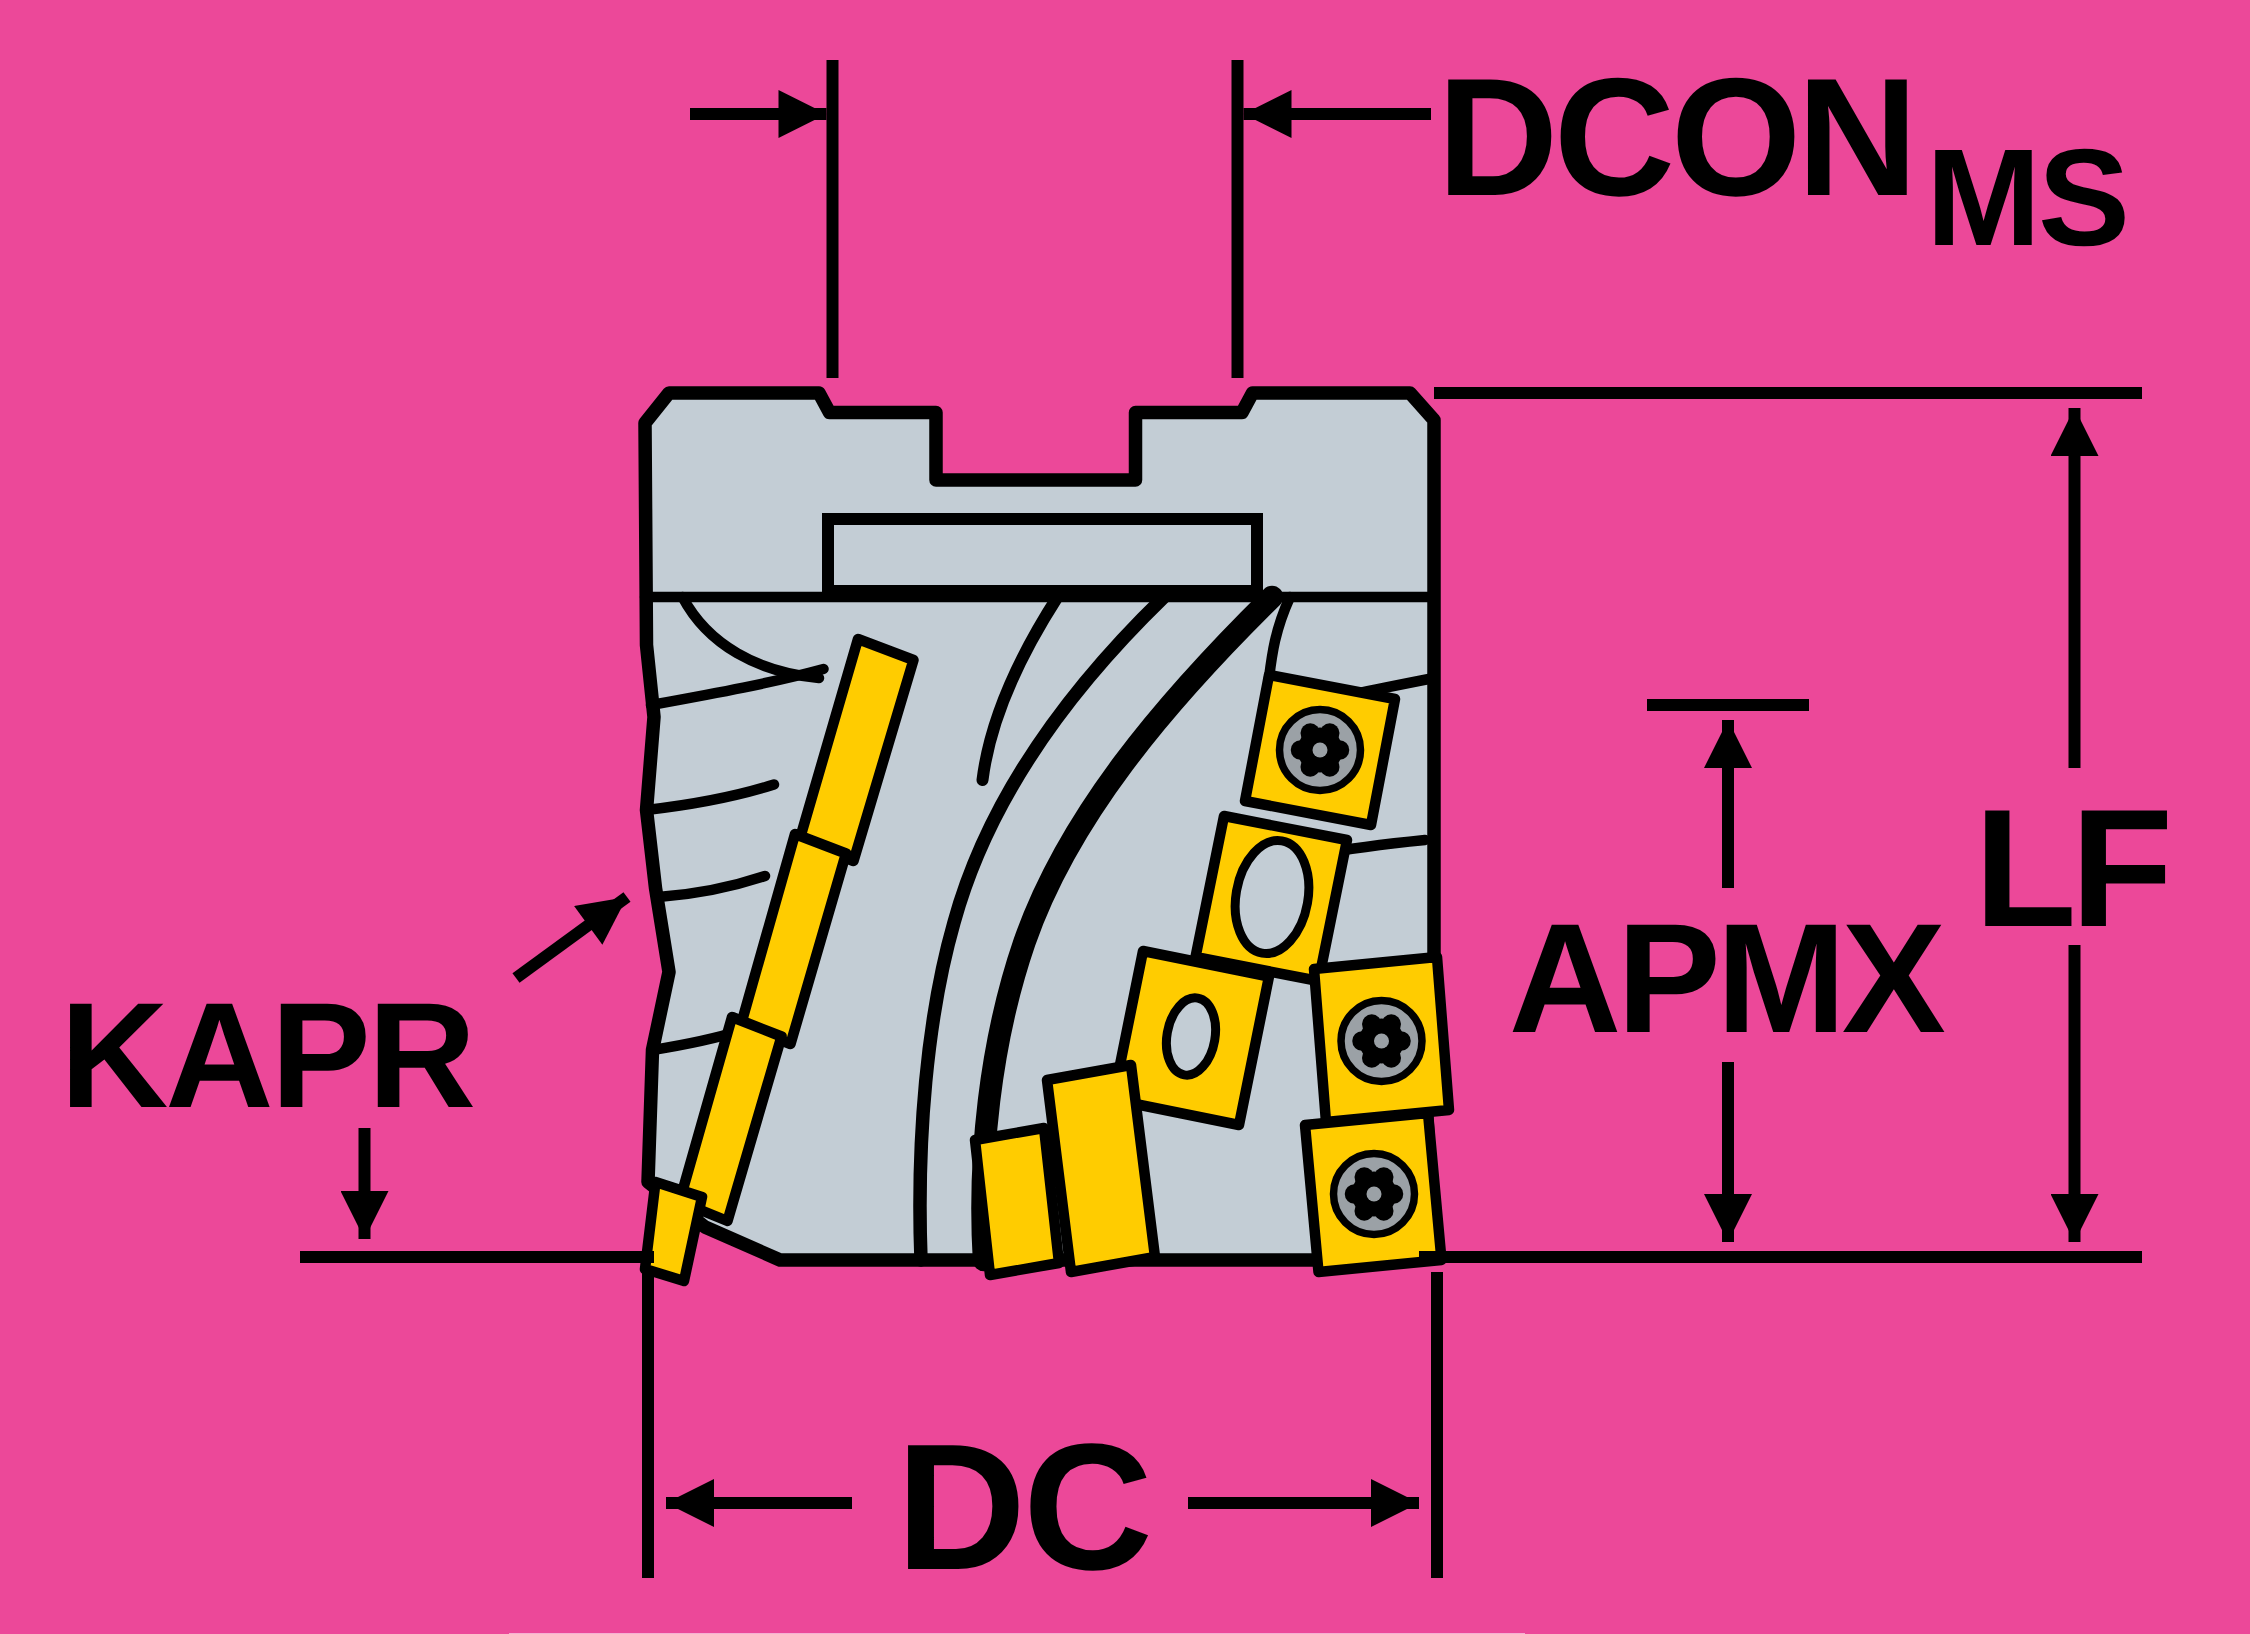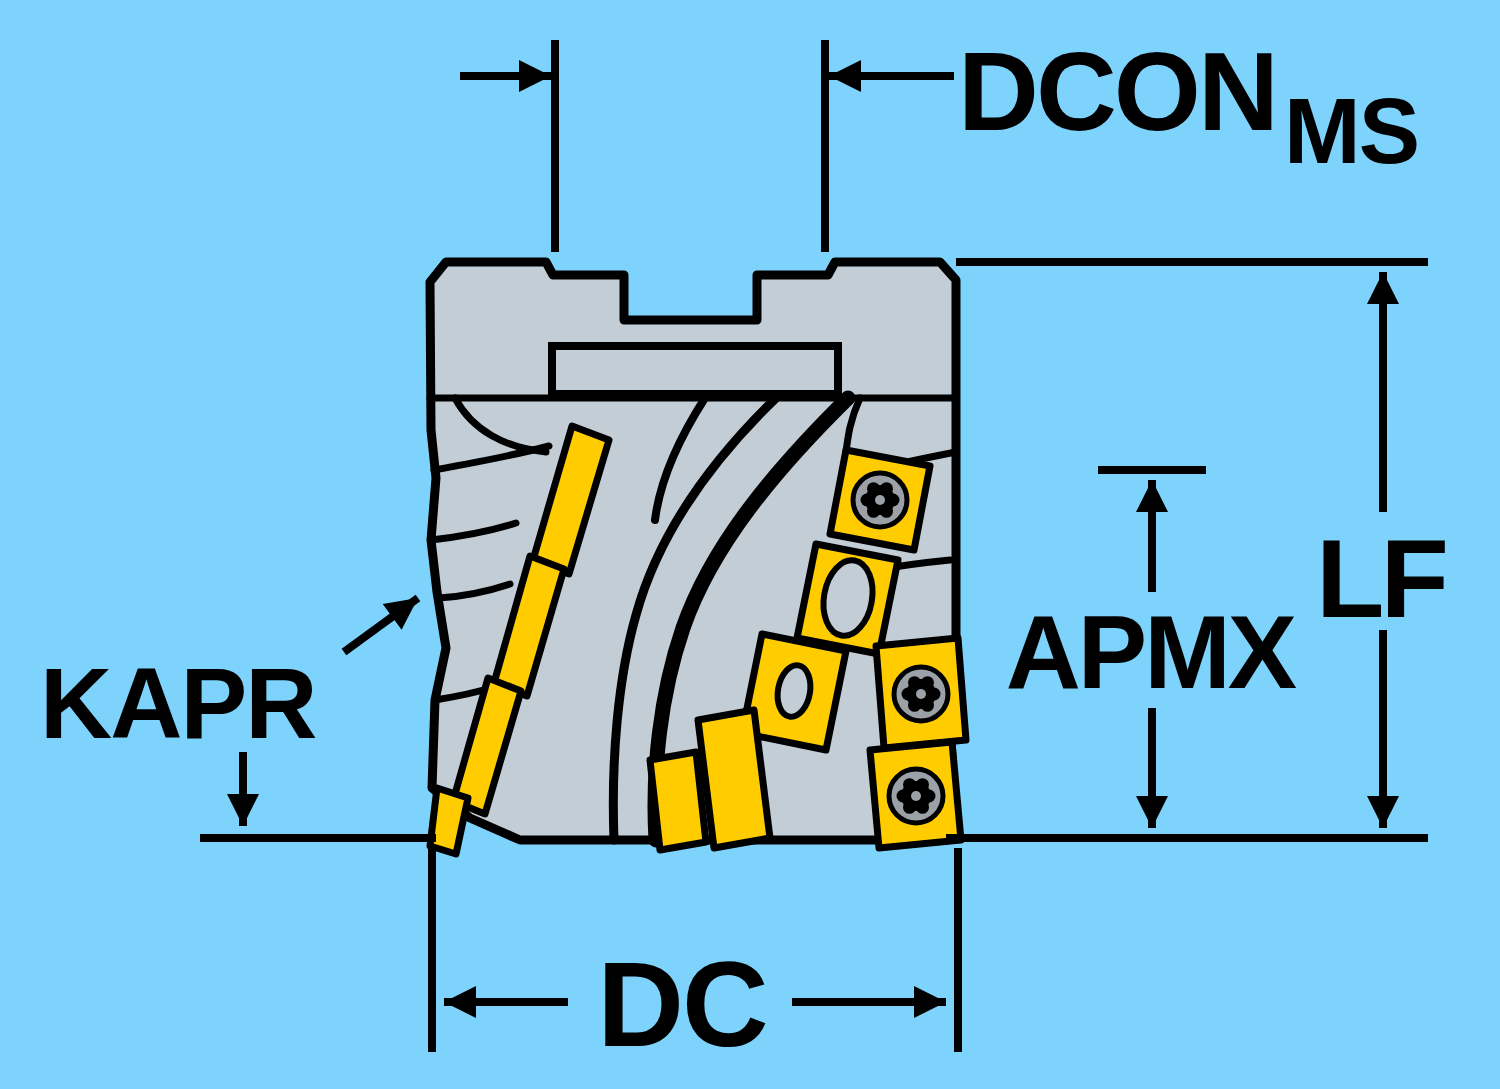--- a/index.html
+++ b/index.html
@@ -1,16 +1,16 @@
 <!DOCTYPE html>
 <html><head>
 <meta charset="utf-8">
 <style>
   html,body{margin:0;padding:0;background:#fff;}
-  .stage{position:relative;width:1500px;height:1089px;background:#7dd3fc;overflow:hidden;}
+  .stage{position:relative;width:1500px;height:1089px;background:#ec4899;overflow:hidden;}
   svg{display:block;}
   .ol{stroke:#000;stroke-linejoin:round;}
   .dimline{stroke:#000;fill:none;stroke-width:8;}
   .detail{stroke:#000;fill:none;stroke-linecap:round;}
   .ins{stroke:#000;stroke-width:7;stroke-linejoin:round;}
   text{font-family:"Liberation Sans","DejaVu Sans",sans-serif;font-weight:bold;fill:#000;}
   .lbl-big{font-size:112px;letter-spacing:-3px;}
   .lbl-sub{font-size:92px;letter-spacing:-2px;}
   .lbl-lf{font-size:112px;letter-spacing:-4px;}
   .lbl-apmx{font-size:104px;letter-spacing:-3px;}

